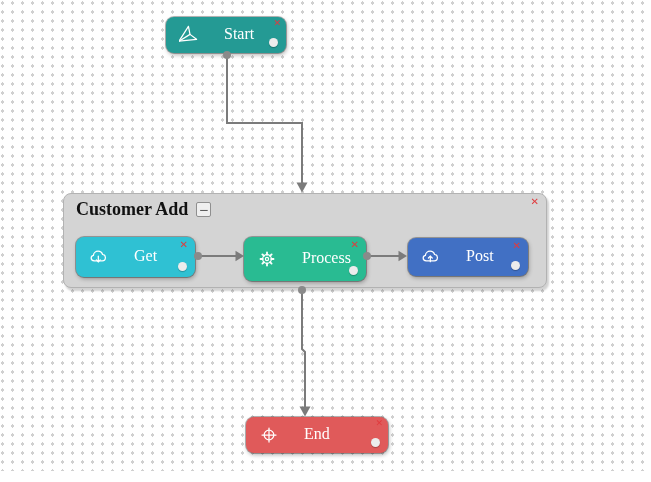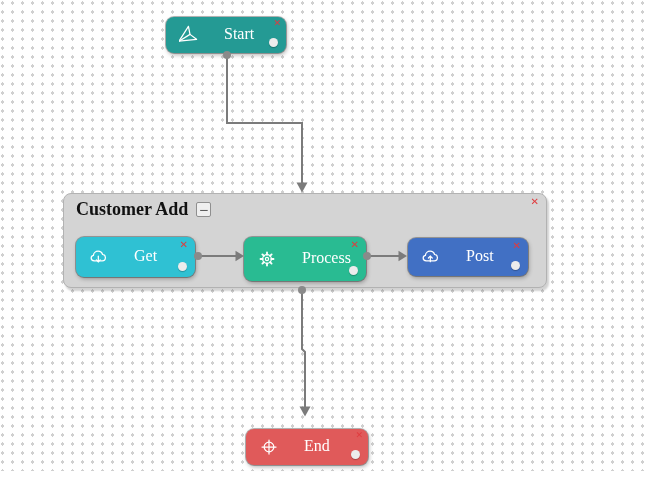--- a/index.html
+++ b/index.html
@@ -19,21 +19,21 @@
     display:flex;align-items:center;gap:25px;padding-left:13px;box-sizing:border-box;
     box-shadow:0 0 0 1px rgba(0,0,0,.28), 1px 2px 4px rgba(0,0,0,.30);
     cursor:move;
   }
   .node .lbl{font-size:16px;line-height:1;padding-bottom:2px;}
   .node svg{flex:0 0 auto;}
   .node-start{left:166px;top:17px;width:120px;height:36px;}
   .node-get{left:12px;top:43px;width:119px;height:40px;}
   .node-process{left:180px;top:43px;width:122px;height:44px;}
   .node-post{left:344px;top:44px;width:120px;height:38px;}
-  .node-end{left:246px;top:429px;width:122px;height:36px;}
+  .node-end{left:246px;top:417px;width:142px;height:36px;}
   .del{
     position:absolute;top:1px;right:5px;
     font-family:"DejaVu Sans",sans-serif;font-size:9px;font-weight:bold;
     line-height:10px;cursor:pointer;
   }
   .handle{
     position:absolute;right:8px;bottom:6px;width:9px;height:9px;border-radius:50%;
     box-shadow:0 1px 1px rgba(0,0,0,.25);cursor:crosshair;
   }
   

